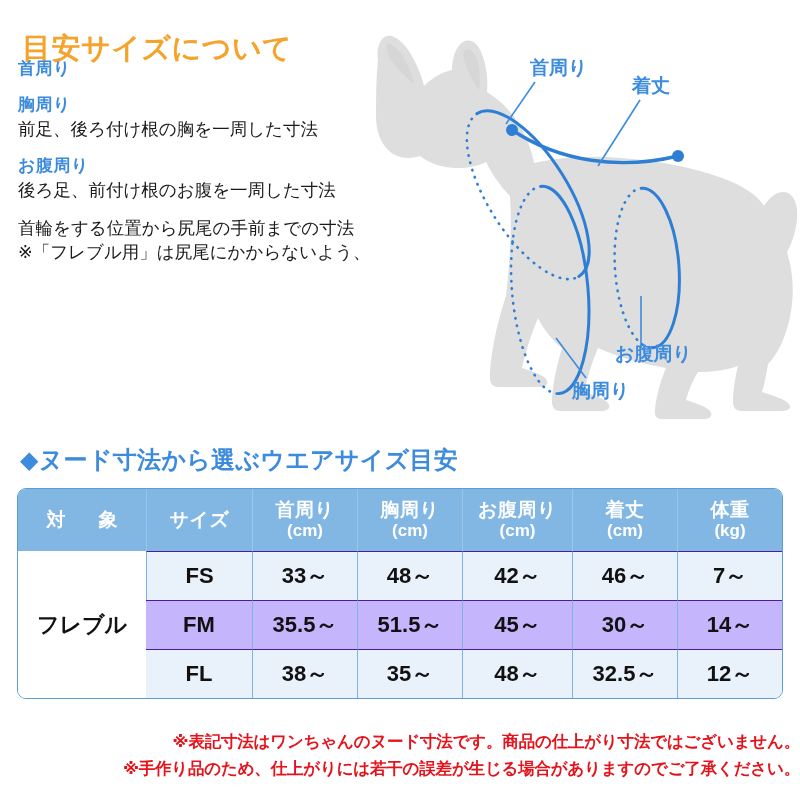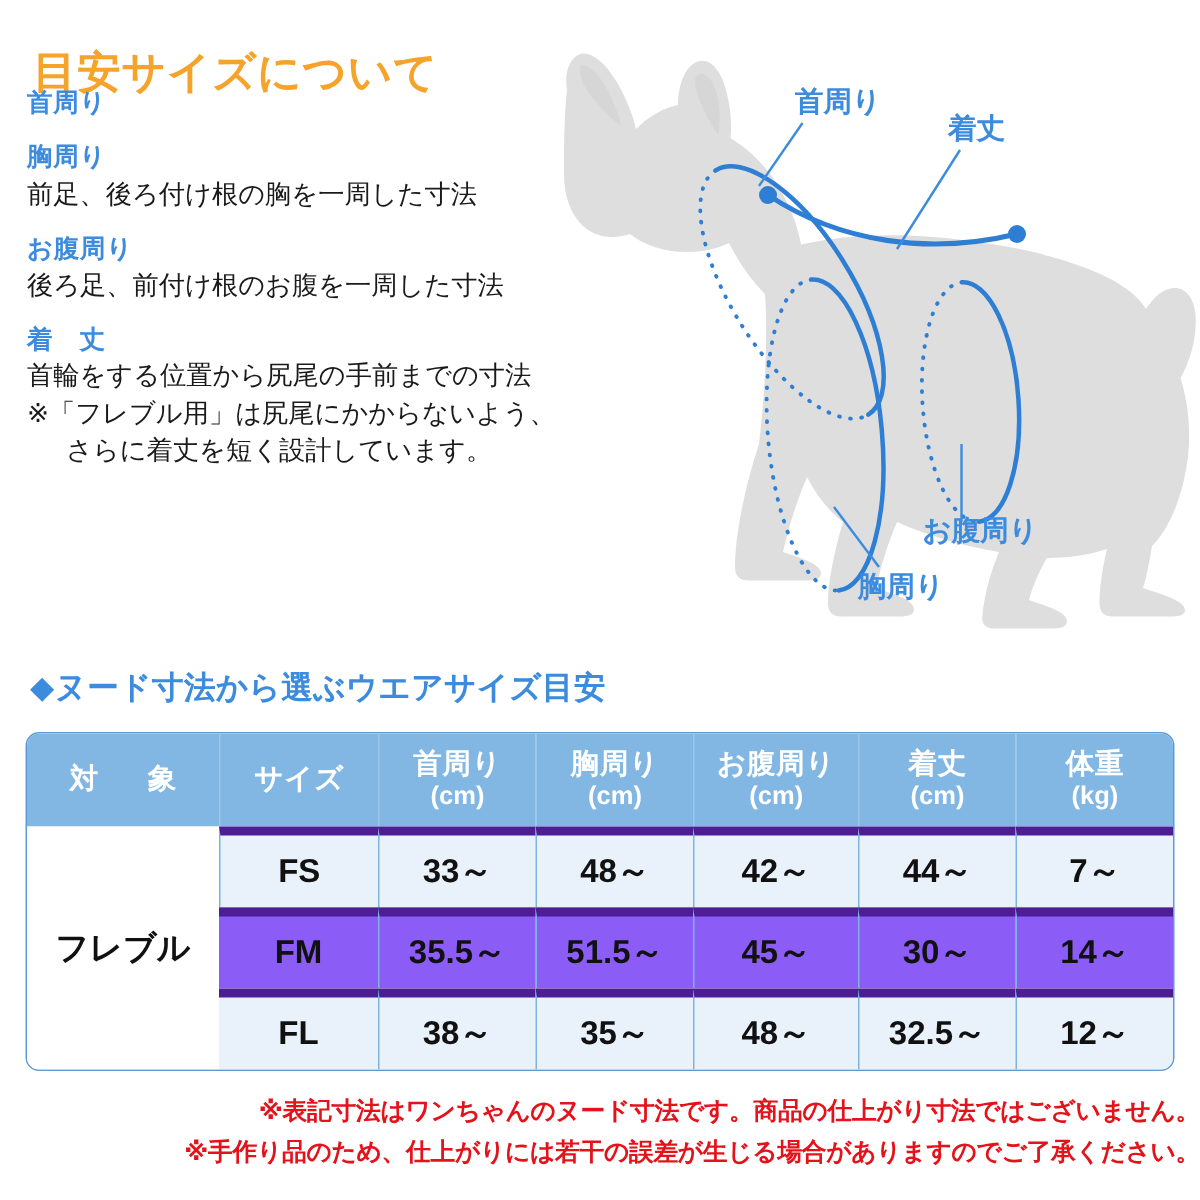--- a/index.html
+++ b/index.html
@@ -78,21 +78,21 @@
   #table-section {
     position: absolute;
     left: 0;
     top: 432px;
     width: 800px;
   }
   #table-heading {
     position: absolute;
     left: 20px;
     top: 12px;
-    font-size: 21px;
+    font-size: 24px;
     font-weight: bold;
     color: #3C8BDD;
     letter-spacing: 0.3px;
     white-space: nowrap;
   }
   #size-table-wrap {
     position: absolute;
     left: 17px;
     top: 56px;
     width: 766px;
@@ -105,21 +105,21 @@
     border: 1px solid #5B9BD8;
     border-radius: 9px;
     overflow: hidden;
     background: #ffffff;
   }
   table#size-table th,
   table#size-table td {
     text-align: center;
     vertical-align: middle;
     border-left: 1px solid #7FB3E2;
-    border-top: 6px solid #4c1d95;
+    border-top: 1px solid #4c1d95;
     padding: 0;
   }
   table#size-table th:first-child,
   table#size-table td:first-child { border-left: none; }
   table#size-table thead th { border-top: none; }
 
   thead#table-head th {
     background: #82B7E4;
     color: #ffffff;
     font-size: 19px;
@@ -133,21 +133,21 @@
   .th-unit { display: block; font-size: 17px; font-weight: bold; }
   .th-spaced { letter-spacing: 7px; padding-left: 7px; }
 
   tbody#table-body td {
     height: 48px;
     font-size: 22px;
     font-weight: bold;
     color: #111111;
   }
   tbody#table-body tr.row-odd td { background: #E9F1FA; }
-  tbody#table-body tr.row-even td { background: #8b5cf6; }
+  tbody#table-body tr.row-even td { background: #c4b5fd; }
   td.target-cell {
     background: #ffffff !important;
     color: #3C8BDD;
     font-size: 21px;
     font-weight: bold;
     letter-spacing: 0px;
     border-top: none !important;
   }
 
   
@@ -191,24 +191,22 @@
       <div class="def-term">胸周り</div>
       <div class="def-desc">前足、後ろ付け根の胸を一周した寸法</div>
     </div>
 
     <div class="def-block">
       <div class="def-term">お腹周り</div>
       <div class="def-desc">後ろ足、前付け根のお腹を一周した寸法</div>
     </div>
 
     <div class="def-block">
-      <div class="def-term">着　丈</div>
       <div class="def-desc">首輪をする位置から尻尾の手前までの寸法</div>
       <div class="def-note">※「フレブル用」は尻尾にかからないよう、</div>
-      <div class="def-note indent">さらに着丈を短く設計しています。</div>
     </div>
 
   </div>
 
   <div id="dog-diagram">
     <svg width="440" height="432" viewBox="0 0 440 432" xmlns="http://www.w3.org/2000/svg">
 
       <g>
         <path fill="#DEDEDE" d="
           M 18 60
@@ -357,21 +355,21 @@
         </tr>
       </thead>
 
       <tbody id="table-body">
         <tr class="row-odd">
           <td class="target-cell" rowspan="3">フレブル</td>
           <td>FS</td>
           <td>33～</td>
           <td>48～</td>
           <td>42～</td>
-          <td>44～</td>
+          <td>46～</td>
           <td>7～</td>
         </tr>
         <tr class="row-even">
           <td>FM</td>
           <td>35.5～</td>
           <td>51.5～</td>
           <td>45～</td>
           <td>30～</td>
           <td>14～</td>
         </tr>

